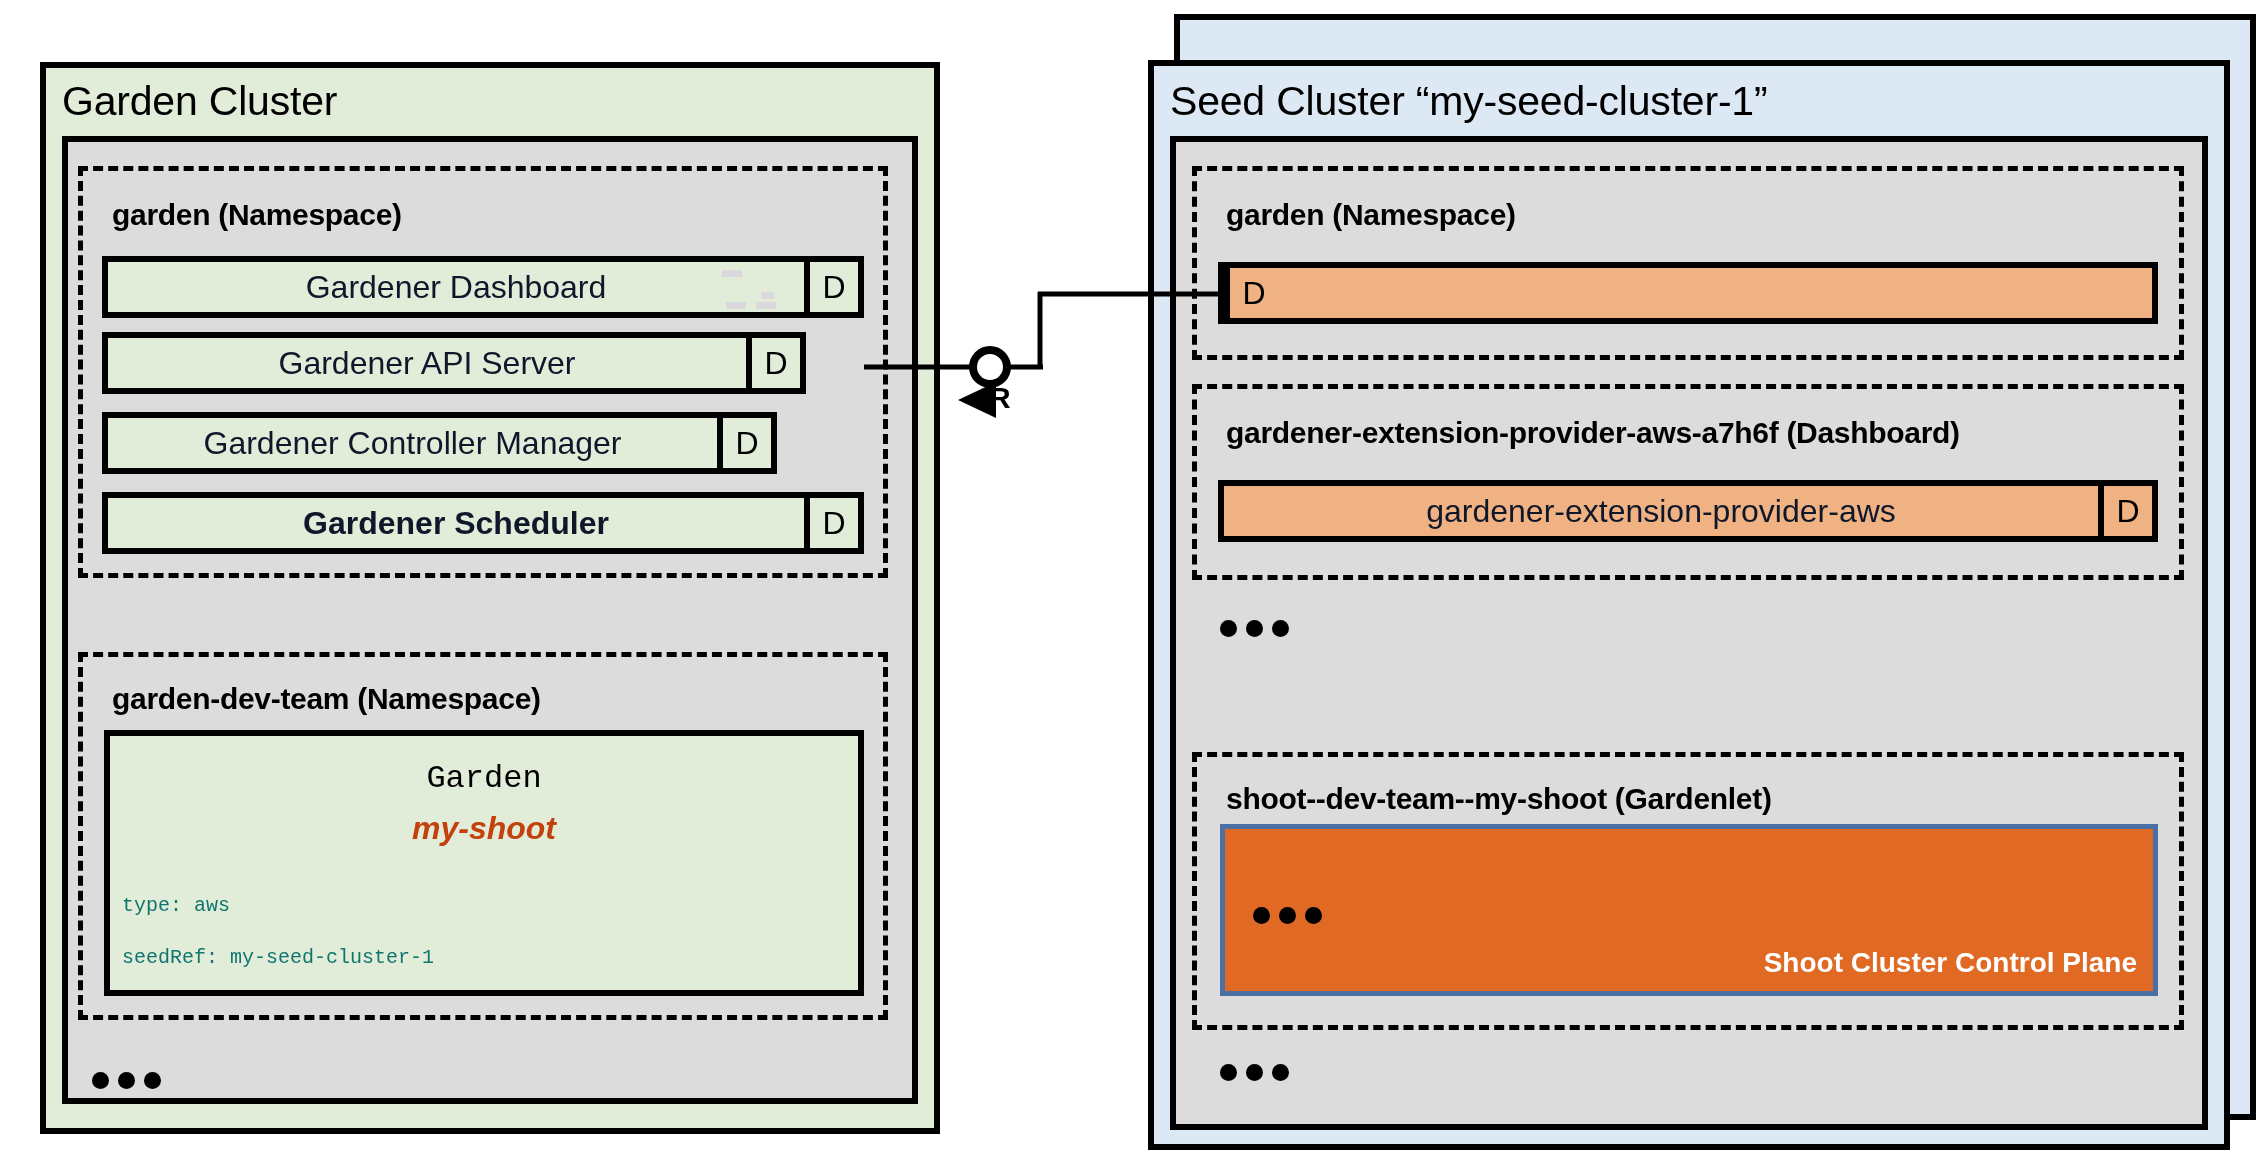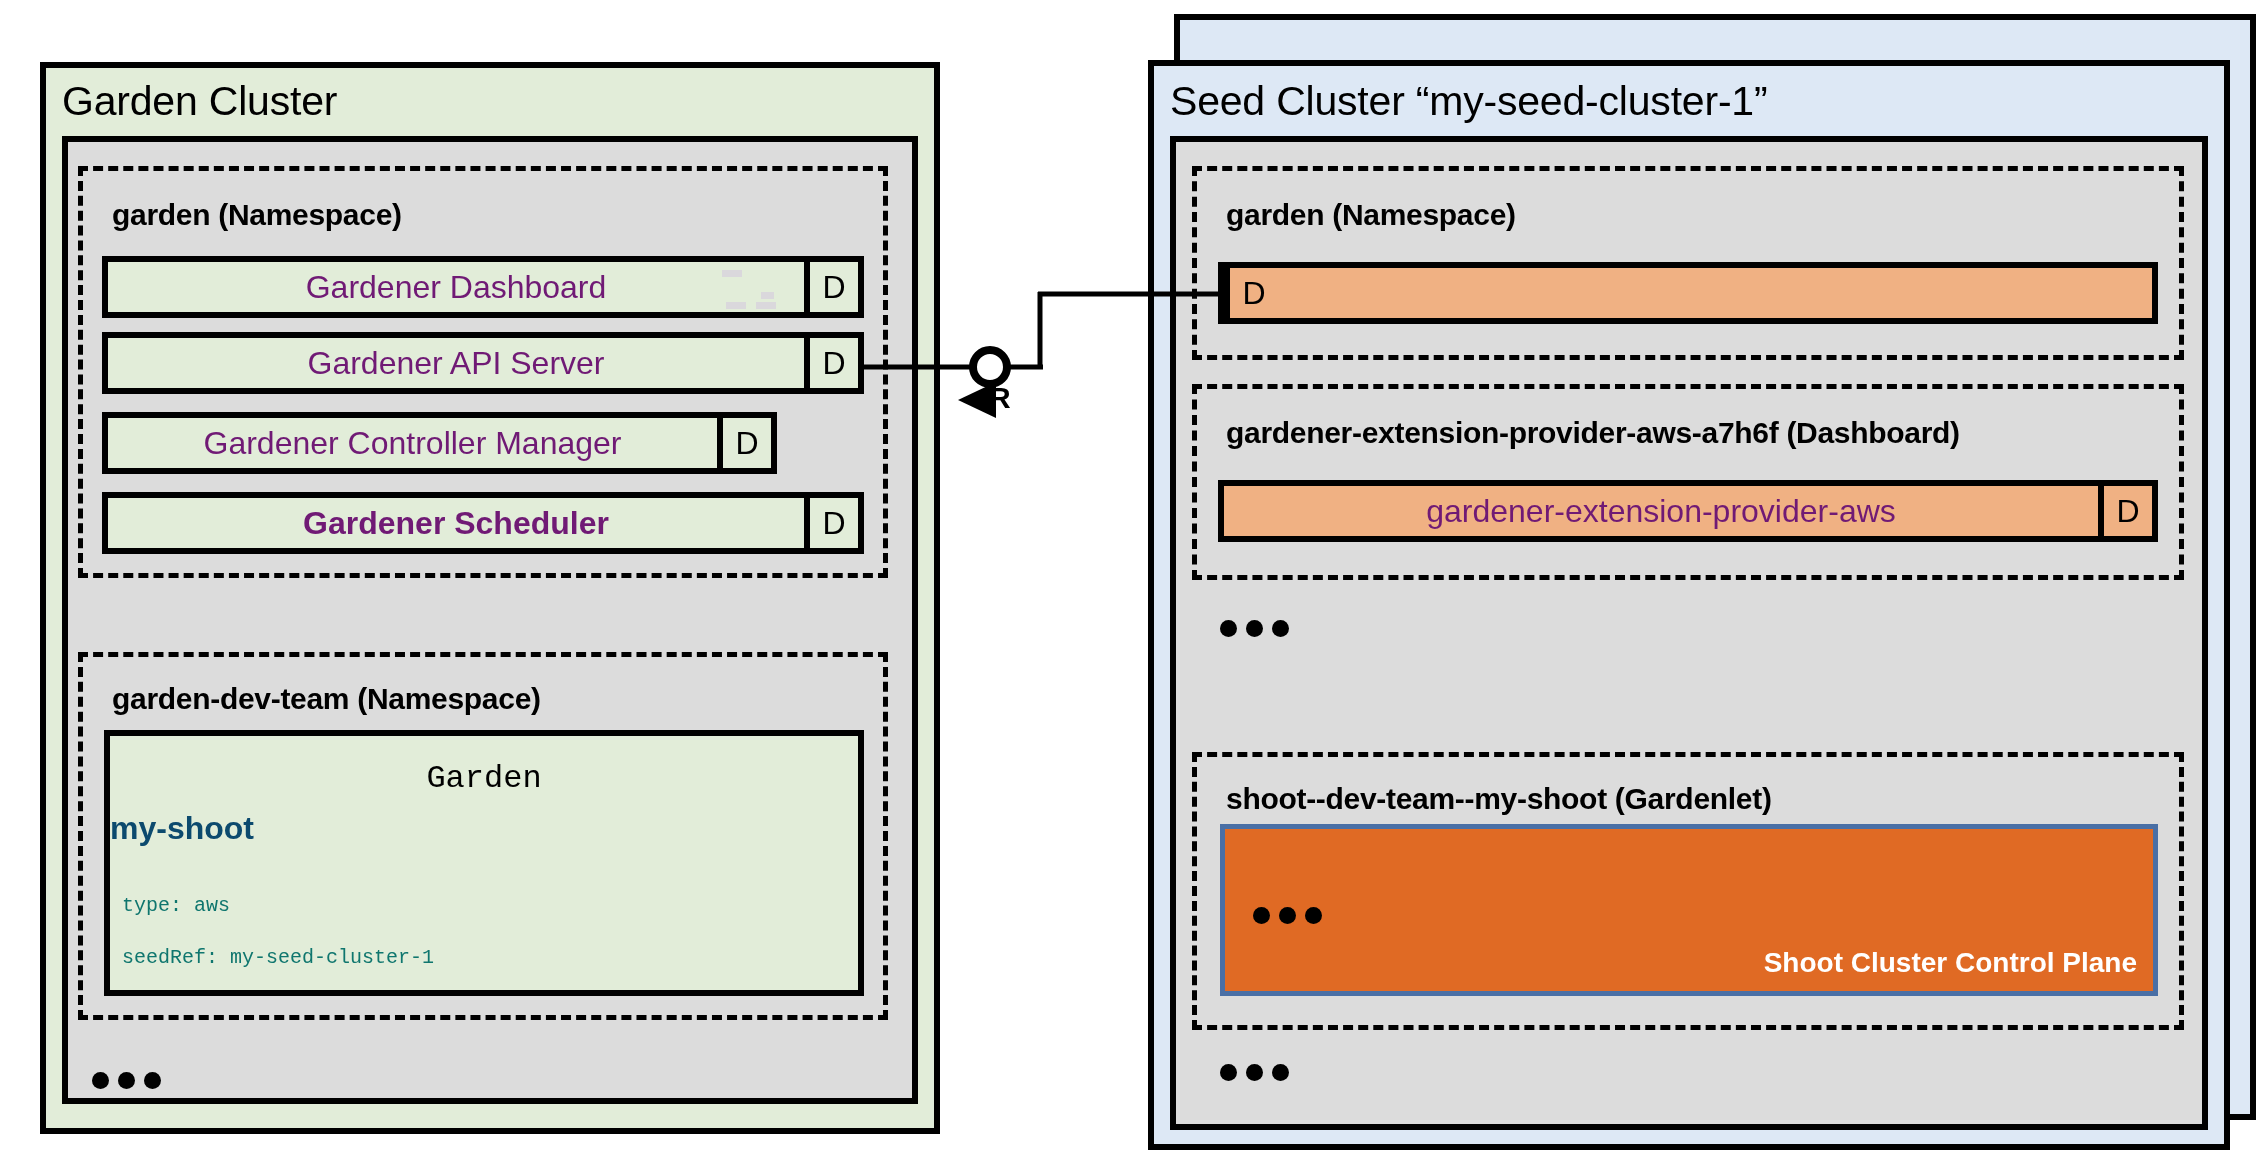--- a/index.html
+++ b/index.html
@@ -74,21 +74,21 @@
     border: 6px solid #000000;
     display: flex;
     align-items: stretch;
   }
   .component .label {
     flex: 1 1 auto;
     display: flex;
     align-items: center;
     justify-content: center;
     font-size: 32px;
-    color: #701a75;
+    color: #0f172a;
     white-space: nowrap;
     position: relative;
   }
   .component .label.bold { font-weight: 700; }
   .component .dbadge {
     flex: 0 0 auto;
     width: 48px;
     border-left: 6px solid #000000;
     display: flex;
     align-items: center;
@@ -117,23 +117,25 @@
     position: absolute;
     left: 0; right: 0;
     text-align: center;
     font-family: "Liberation Mono", monospace;
     font-size: 32px;
     color: #000000;
   }
   .res-name {
     position: absolute;
     left: 0; right: 0;
-    font-size: 32px;
-    font-weight: 700;
-    color: #0c4a6e;
+    text-align: center;
+    font-size: 32px;
+    font-weight: 700;
+    color: #c2410c;
+    font-style: italic;
   }
   .res-spec {
     position: absolute;
     font-family: "Liberation Mono", monospace;
     font-size: 20px;
     color: #0f766e;
     white-space: pre;
   }
 
   
@@ -190,21 +192,21 @@
   <div class="box cluster-body" style="left:62px; top:136px; width:856px; height:968px;"></div>
 
   <div class="box dashed-ns namespace" style="left:78px; top:166px; width:810px; height:412px;"></div>
   <div class="ns-title" style="left:112px; top:198px;">garden (Namespace)</div>
 
   <div class="component comp-green" style="left:102px; top:256px; width:762px; height:62px;">
     <div class="label">Gardener Dashboard<span class="artifact" style="right:62px; top:8px; width:20px; height:7px;"></span><span class="artifact" style="right:30px; top:30px; width:13px; height:7px;"></span><span class="artifact" style="right:58px; top:40px; width:20px; height:7px;"></span><span class="artifact" style="right:28px; top:40px; width:20px; height:7px;"></span></div>
     <div class="dbadge">D</div>
   </div>
 
-  <div class="component comp-green" style="left:102px; top:332px; width:762px; height:62px;">
+  <div class="component comp-green" style="left:102px; top:332px; width:704px; height:62px;">
     <div class="label">Gardener API Server</div>
     <div class="dbadge">D</div>
   </div>
 
   <div class="component comp-green" style="left:102px; top:412px; width:675px; height:62px;">
     <div class="label">Gardener Controller Manager</div>
     <div class="dbadge">D</div>
   </div>
 
   <div class="component comp-green" style="left:102px; top:492px; width:762px; height:62px;">

